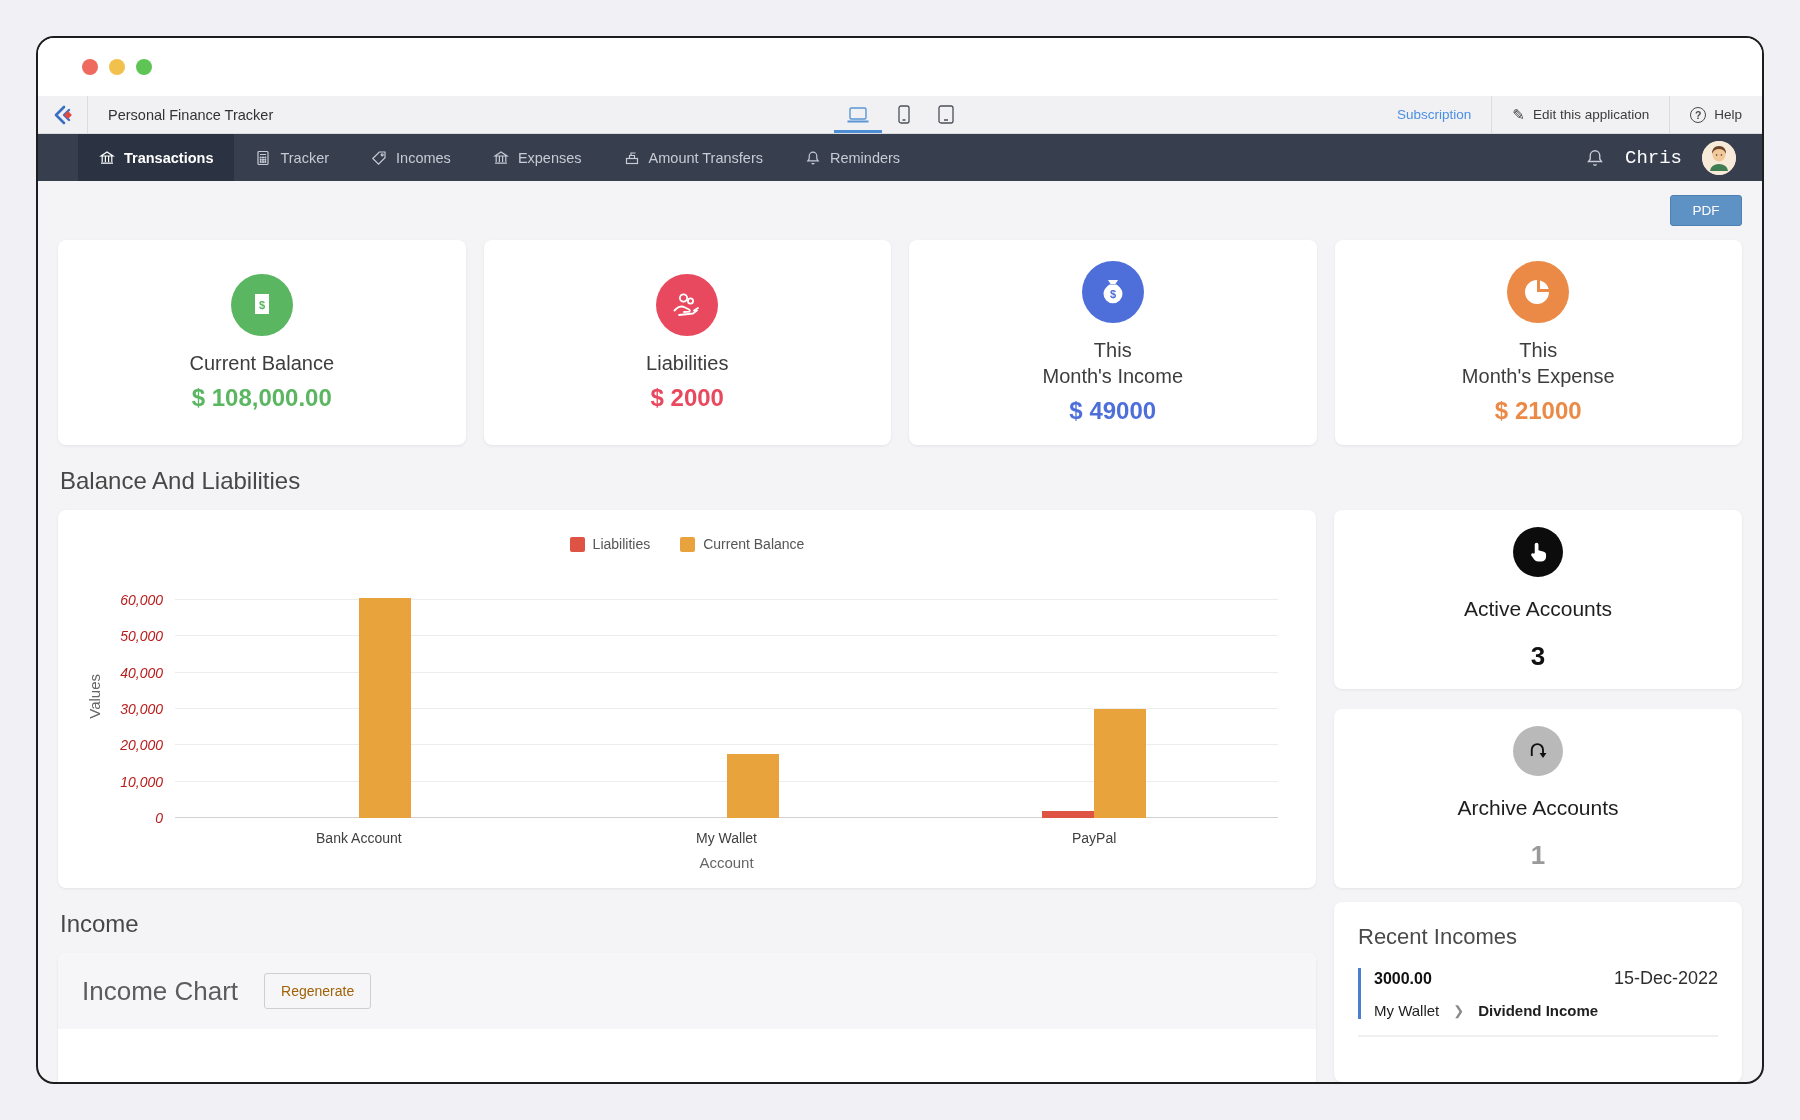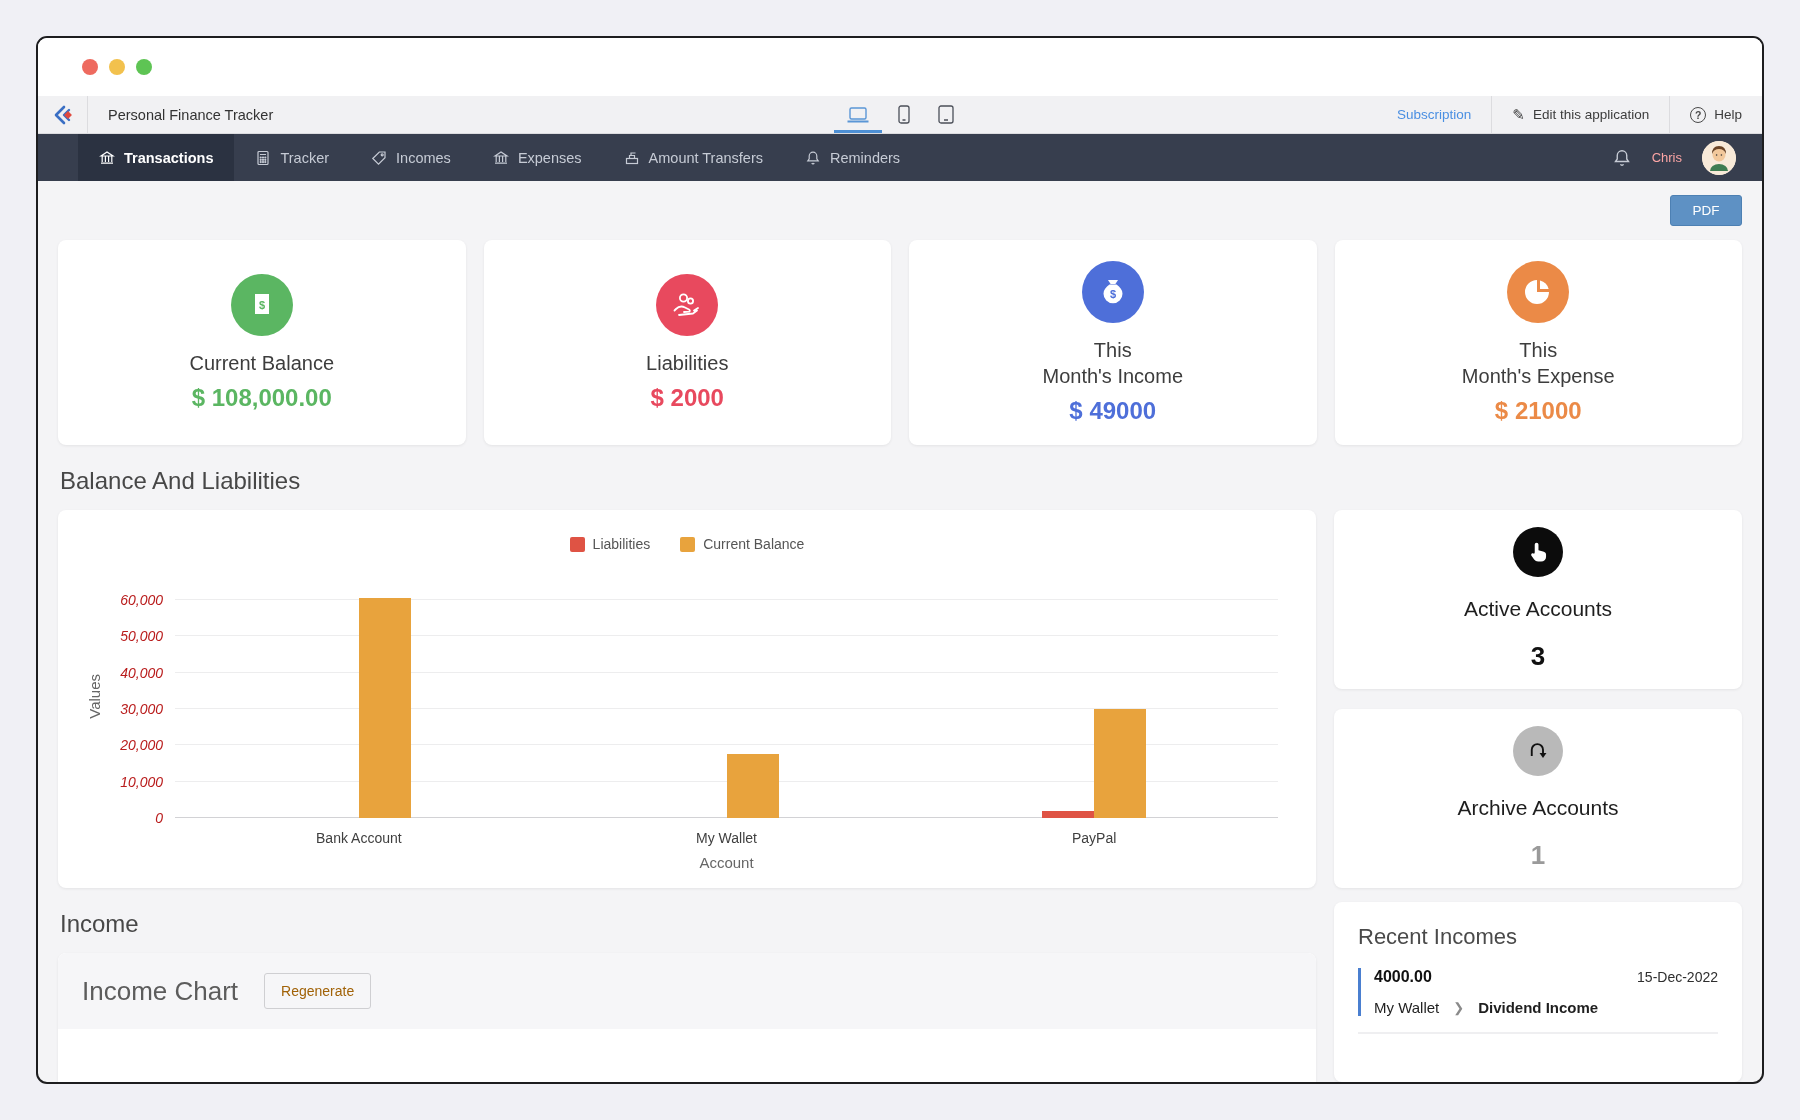--- a/index.html
+++ b/index.html
@@ -7,21 +7,21 @@
     background: #f0f0f5;
     font-family: "Liberation Sans", sans-serif;
     width: 1800px; height: 1120px;
     overflow: hidden;
   }
   .window {
     width: 1728px; height: 1048px;
     margin: 36px auto;
     background: #f4f4f6;
     border: 2px solid #1d1d1f;
-    border-radius: 11px;
+    border-radius: 18px;
     overflow: hidden;
     display: flex; flex-direction: column;
   }
   
   .titlebar { height: 58px; background: #fff; display: flex; align-items: center; padding-left: 44px; flex: none; }
   .dot { width: 16px; height: 16px; border-radius: 50%; margin-right: 11px; }
   
   .appheader { height: 38px; background: #f1f1f3; border-bottom: 1px solid #dcdcdf; display: flex; align-items: stretch; position: relative; flex: none; }
   .logo-box { width: 50px; display: flex; align-items: center; justify-content: center; border-right: 1px solid #dcdcdf; }
   .app-title { display: flex; align-items: center; padding-left: 20px; font-size: 14.5px; color: #333; }
@@ -35,21 +35,21 @@
   .subscription { color: #4a8fe2; }
   .help-q { width: 16px; height: 16px; border: 1.4px solid #4a4a4a; border-radius: 50%; font-size: 10.5px; display: flex; align-items: center; justify-content: center; color: #4a4a4a; font-weight: 700; }
   .pencil { font-size: 15px; }
   
   .navbar { height: 47px; background: #373e4e; display: flex; align-items: stretch; padding-left: 40px; flex: none; }
   .nav-item { display: flex; align-items: center; gap: 9px; padding: 0 21px; color: #c6cbd5; font-size: 14.5px; cursor: pointer; }
   .nav-item.active { background: #2b3241; color: #fff; font-weight: 700; }
   .nav-item svg { flex: none; }
   .nav-right { margin-left: auto; display: flex; align-items: center; gap: 20px; padding-right: 26px; }
   .avatar { width: 34px; height: 34px; border-radius: 50%; overflow: hidden; background: #f8ead9; flex: none; }
-  .user-name { color: #fca5a5; font-size: 13px; }
+  .user-name { color: #ffffff; font-size: 19px; font-family: Liberation Mono, monospace; }
   
   .content { flex: 1; padding: 8px 20px 0; overflow: hidden; }
   .pdf-row { display: flex; justify-content: flex-end; margin: 6px 0 14px; }
   .pdf-btn { width: 72px; height: 31px; background: #5e91c4; color: #fff; border: 1px solid #4d80b3; border-radius: 3px; font-size: 13.5px; font-family: inherit; cursor: pointer; }
   
   .stat-row { display: grid; grid-template-columns: repeat(4, 1fr); gap: 18px; }
   .card { background: #fff; border-radius: 8px; box-shadow: 0 1px 3px rgba(0,0,0,.07); }
   .stat-card { height: 205px; display: flex; flex-direction: column; align-items: center; justify-content: center; text-align: center; }
   .stat-icon { width: 62px; height: 62px; border-radius: 50%; display: flex; align-items: center; justify-content: center; margin-bottom: 14px; }
   .stat-label { font-size: 20px; color: #3d3d3d; line-height: 1.3; }
@@ -87,21 +87,21 @@
   .bottom-right { width: 408px; flex: none; margin-top: 14px; }
   .income-card { height: 220px; overflow: hidden; }
   .income-card-head { background: #f6f6f8; border-radius: 8px 8px 0 0; padding: 20px 24px; display: flex; align-items: center; gap: 26px; }
   .income-card-title { font-size: 26px; font-weight: 300; color: #5c5c5c; }
   .regen-btn { background: transparent; border: 1px solid #cfcfd2; border-radius: 3px; color: #a16207; font-size: 14px; padding: 9px 16px; font-family: inherit; cursor: pointer; }
   .recent-card { padding: 22px 24px 0; height: 180px; overflow: hidden; }
   .recent-title { font-size: 22px; color: #4a4a4a; font-weight: 400; margin-bottom: 18px; }
   .recent-item { border-left: 3px solid #4a7fd0; padding-left: 13px; }
   .recent-row1 { display: flex; justify-content: space-between; align-items: baseline; }
   .recent-amount { font-size: 16px; font-weight: 700; color: #111; }
-  .recent-date { font-size: 14px; color: #2e2e2e; }
+  .recent-date { font-size: 18px; color: #2e2e2e; }
   .recent-row2 { display: flex; align-items: center; gap: 14px; margin-top: 13px; font-size: 15px; color: #1f1f1f; }
   .recent-cat { font-weight: 600; }
   .chev { color: #8a8a8a; font-size: 13px; }
   .recent-divider { height: 2px; background: #efeff1; margin-top: 16px; }
 </style>
 </head>
 <body>
 
 <div class="window">
 
@@ -354,21 +354,21 @@
             <button class="regen-btn">Regenerate</button>
           </div>
         </div>
       </div>
 
       <div class="bottom-right">
         <div class="card recent-card">
           <div class="recent-title">Recent Incomes</div>
           <div class="recent-item">
             <div class="recent-row1">
-              <span class="recent-amount">4000.00</span>
+              <span class="recent-amount">3000.00</span>
               <span class="recent-date">15-Dec-2022</span>
             </div>
             <div class="recent-row2">
               <span>My Wallet</span>
               <span class="chev">❯</span>
               <span class="recent-cat">Dividend Income</span>
             </div>
           </div>
           <div class="recent-divider"></div>
         </div>

